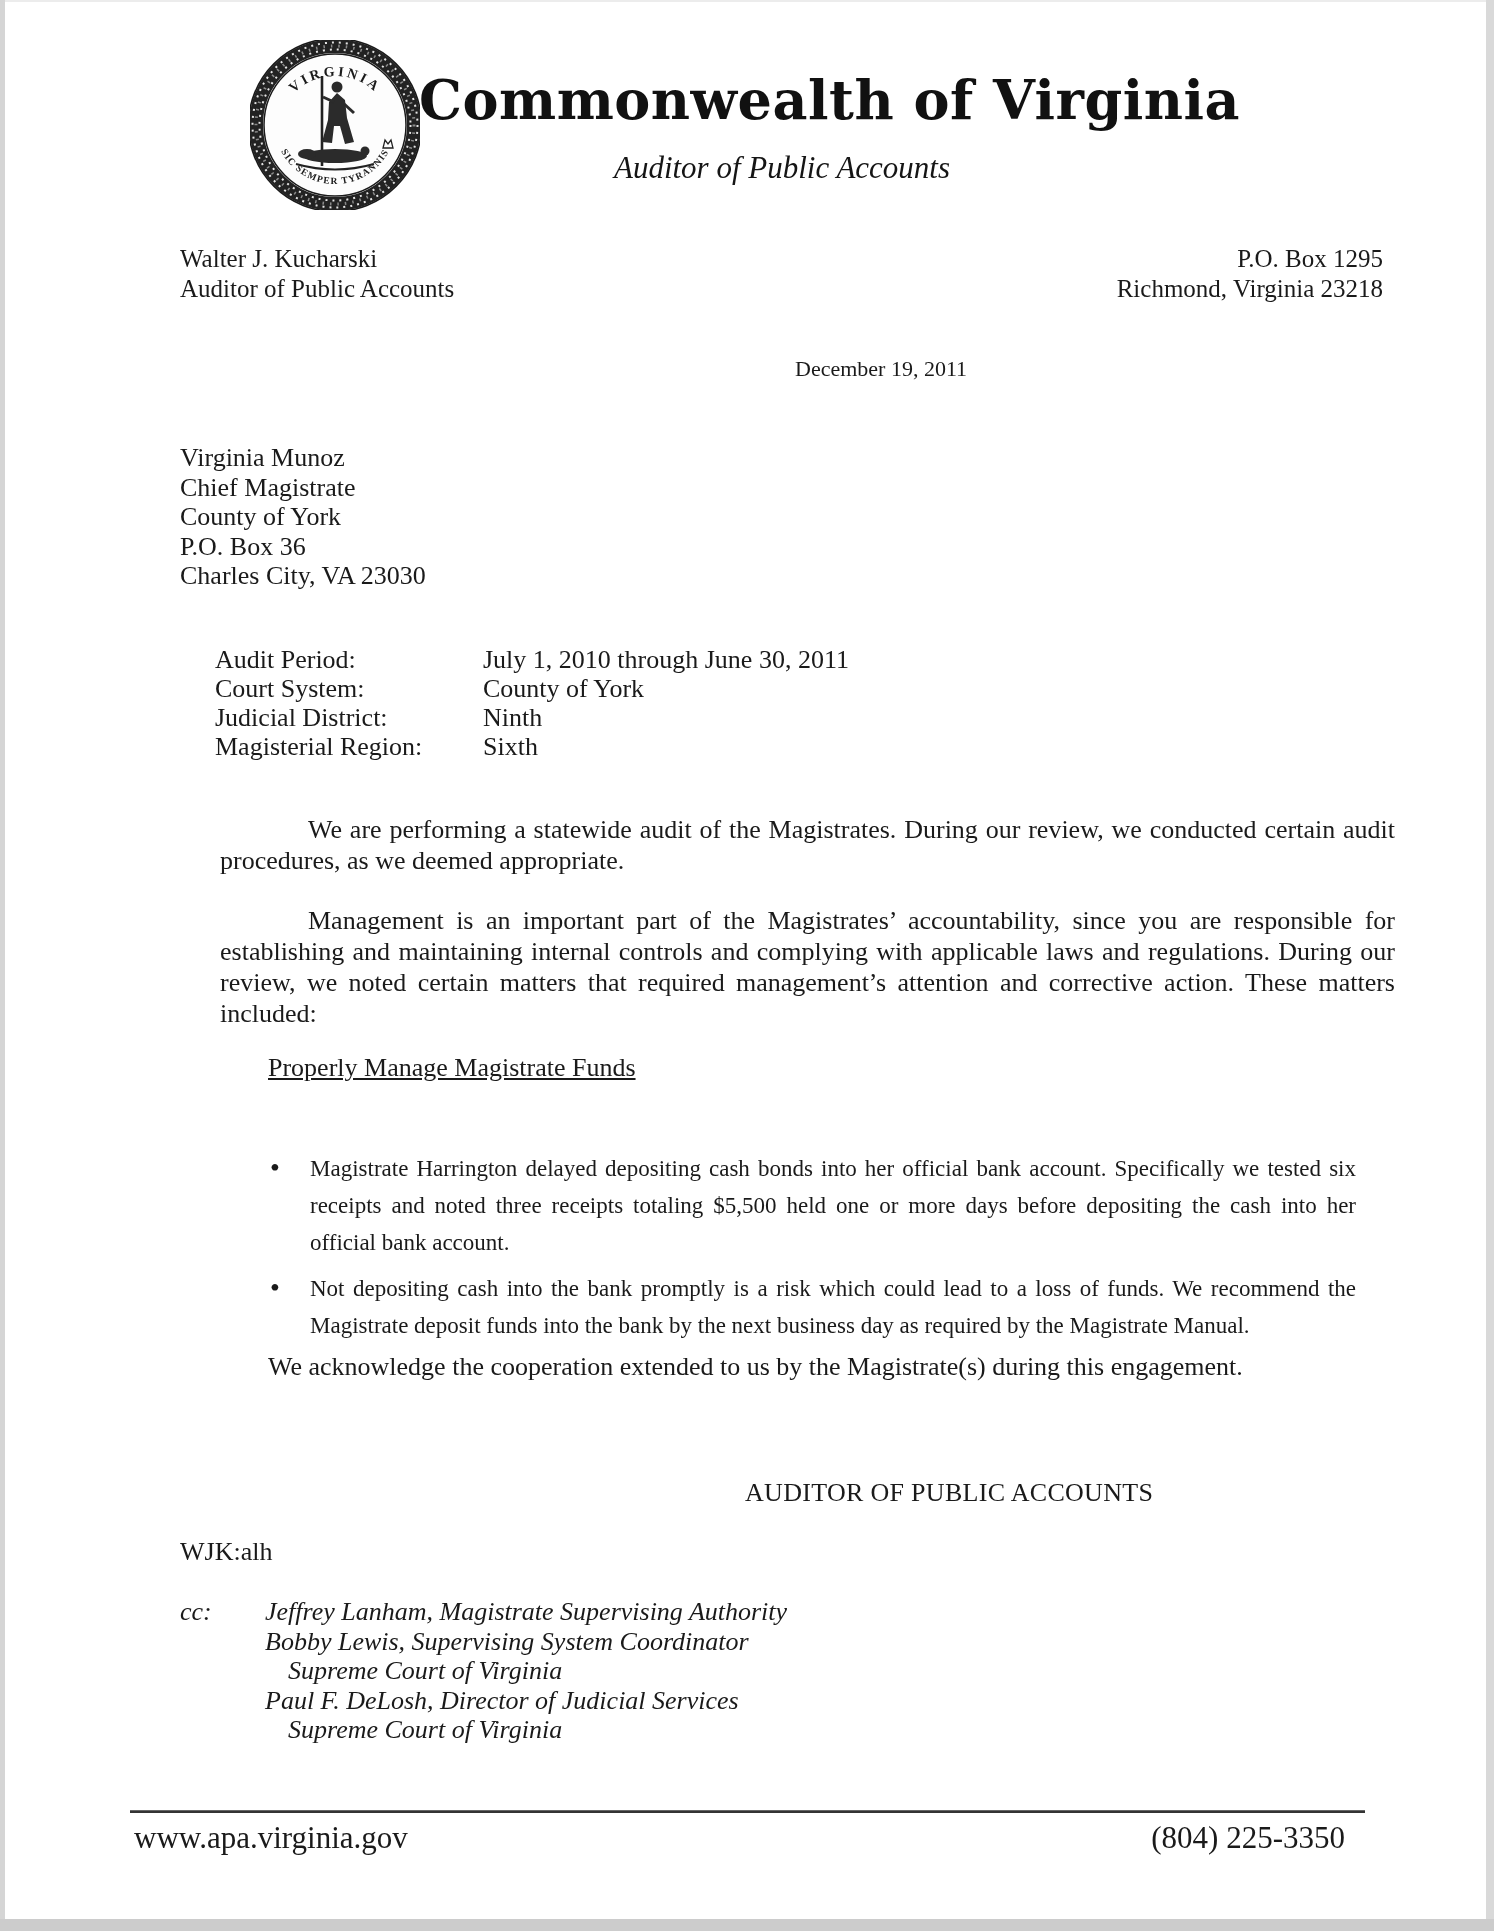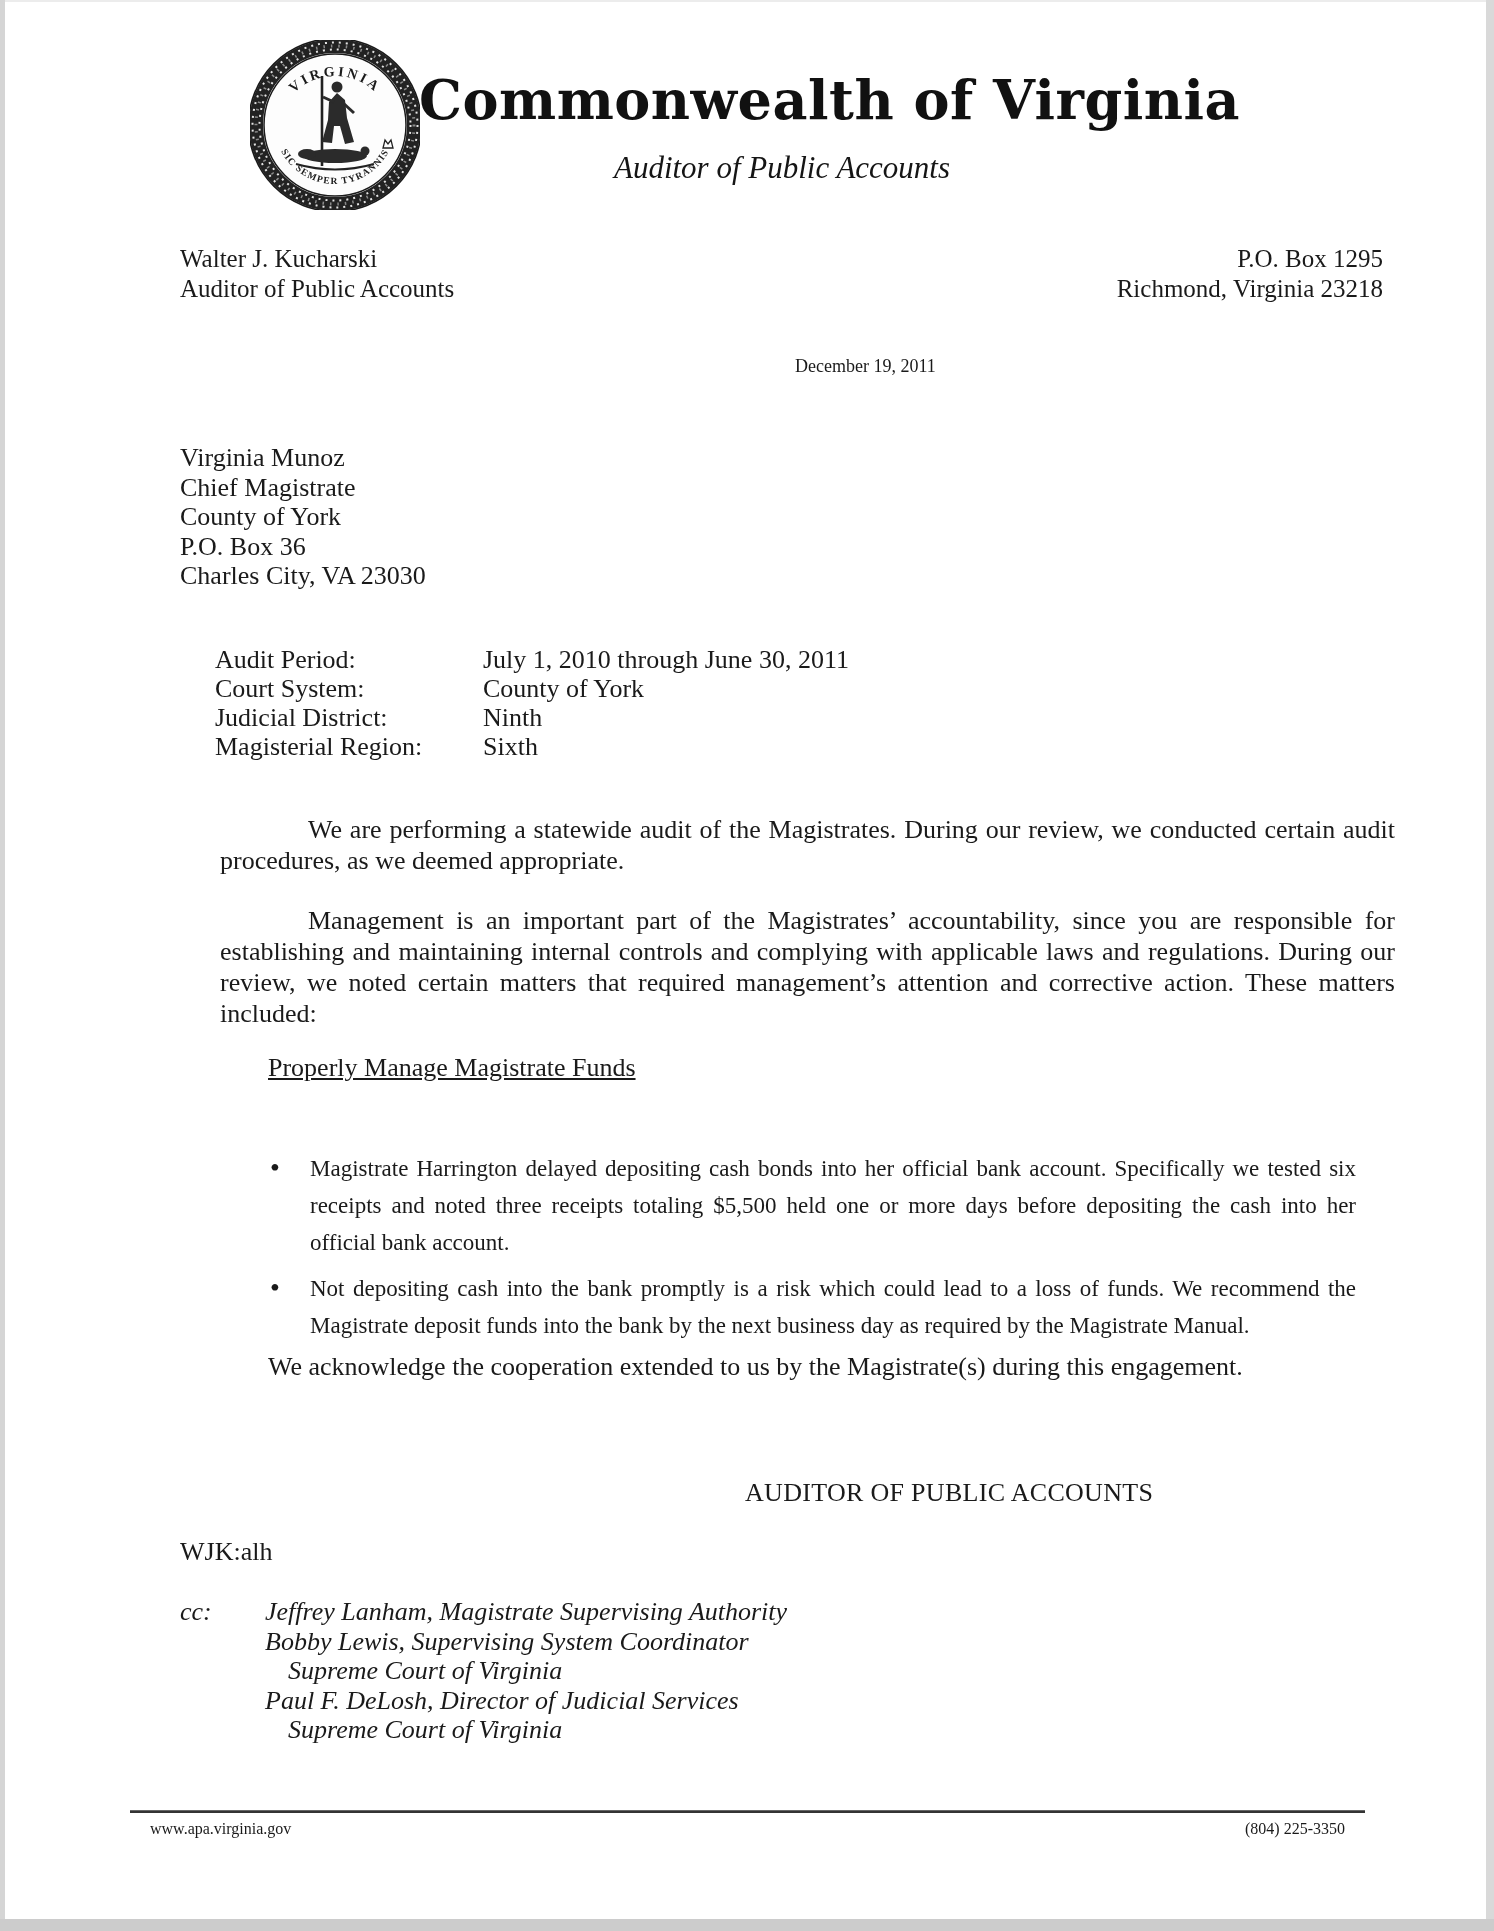--- a/index.html
+++ b/index.html
@@ -36,21 +36,21 @@
     left:180px; width:1204px; top:150px;
     text-align:center;
     font-style:italic;
     font-size:31px;
     color:#151515;
   }
 
   .official-block { left:180px; top:244px; font-size:25px; line-height:30px; }
   .return-address { right:111px; top:244px; font-size:25px; line-height:30px; text-align:right; }
 
-  .date-line { left:795px; top:356px; font-size:18px; }
+  .date-line { left:795px; top:356px; font-size:22px; }
 
   .recipient { left:180px; top:443px; font-size:26px; line-height:29.5px; }
 
   .audit-info { left:180px; top:645px; font-size:26px; line-height:29px; }
   .info-row { display:flex; }
   .info-label { width:268px;margin-left:35px; }
 
   .para {
     left:180px; width:1175px;
     font-size:26px; line-height:31px;
@@ -98,23 +98,23 @@
   .cc-sub { padding-left:108px; }
   .cc-main { padding-left:85px; }
   .cc-first { display:flex; }
 
   .footer-rule {
     left:130px; width:1235px; top:1810px;
     height:2px; background:#333333;
     border-top:1px solid #666;
   }
   .footer-text {
-    left:135px; right:134px; top:1820px;
+    left:119px; right:134px; top:1820px;
     display:flex; justify-content:space-between;
-    font-size:16px;
+    font-size:31px;
     padding:0 15px;
   }
 </style>
 </head>
 <body>
 
 <div class="page">
 
   <div class="edge-top"></div>
   <div class="edge-left"></div>

